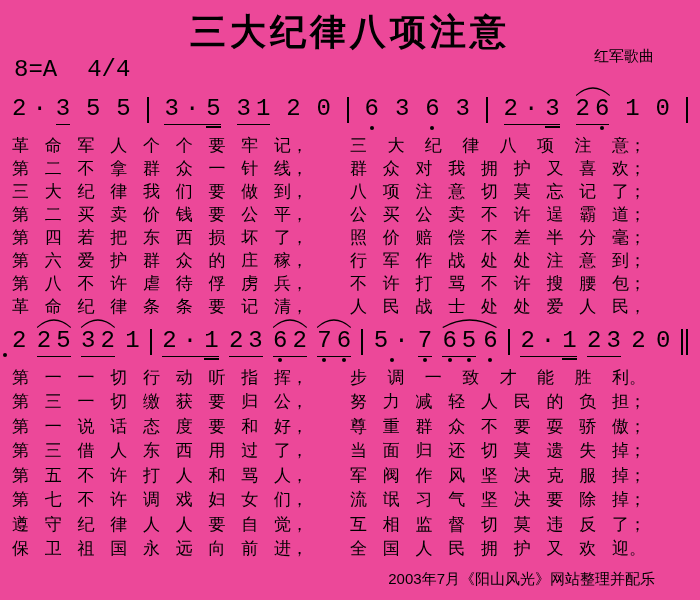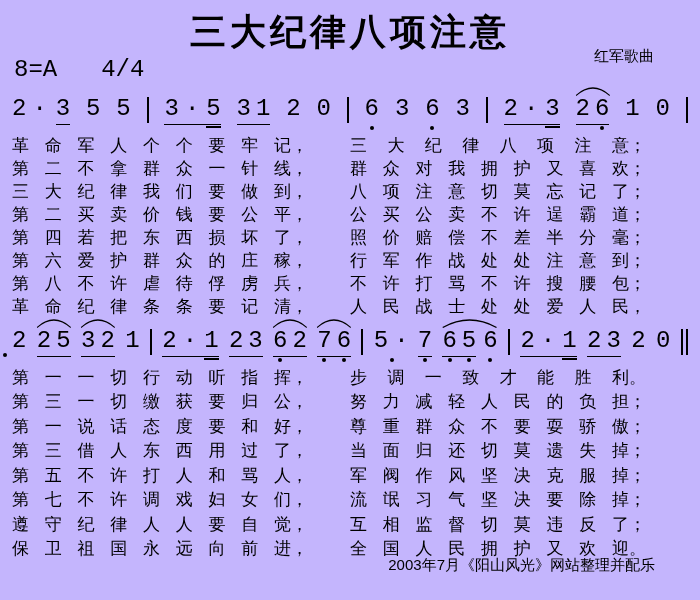--- a/index.html
+++ b/index.html
@@ -1,26 +1,26 @@
 <!DOCTYPE html>
 <html><head>
 <meta charset="utf-8">
 <style>
   html,body{margin:0;padding:0;}
   body{width:700px;height:600px;background:#ffffff;overflow:hidden;
        font-family:"Liberation Sans",sans-serif;color:#000;}
-  .sheet{position:relative;width:700px;height:600px;background:#c4b5fd;}
+  .sheet{position:relative;width:700px;height:600px;background:#ec4899;}
 
   .title{position:absolute;top:8px;left:0;width:100%;text-align:center;margin:0;
          font-size:36px;font-weight:bold;letter-spacing:4px;
          font-family:"Liberation Sans",sans-serif;}
   .credit{position:absolute;top:47px;right:46px;font-size:15px;}
   .keysig{position:absolute;top:56px;left:14px;font-size:24px;
           font-family:"Liberation Mono",monospace;}
-  .keysig .ts{margin-left:44px;}
+  .keysig .ts{margin-left:30px;}
 
   
   .music-line{position:absolute;left:12px;right:12px;height:48px;
               display:flex;justify-content:space-between;align-items:flex-start;
               padding-top:13px;
               font-family:"Liberation Mono",monospace;font-size:24px;line-height:1;}
   #mline1{top:84px;}
   #mline2{top:316px;}
 
   .token{position:relative;display:inline-flex;gap:7px;align-items:flex-start;}
@@ -45,21 +45,21 @@
          display:flex;flex-direction:column;justify-content:space-between;
          font-size:17px;}
   #verse1{top:134px;height:184px;}
   #verse2{top:366px;height:194px;}
   .lyric-row{display:flex;}
   .lyric-cell{display:flex;justify-content:space-between;}
   .lyric-cell.left{width:296px;margin-left:2px;}
   .lyric-cell.right{width:296px;margin-left:42px;}
   .lchar{white-space:nowrap;}
 
-  .footer{position:absolute;top:556px;right:45px;font-size:15px;}
+  .footer{position:absolute;top:570px;right:45px;font-size:15px;}
 </style>
 </head>
 <body>
 
 <div class="sheet">
   <h1 class="title">三大纪律八项注意</h1>
   <div class="credit">红军歌曲</div>
   <div class="keysig">
     <span>8=A</span><span class="ts">4/4</span>
   </div>

